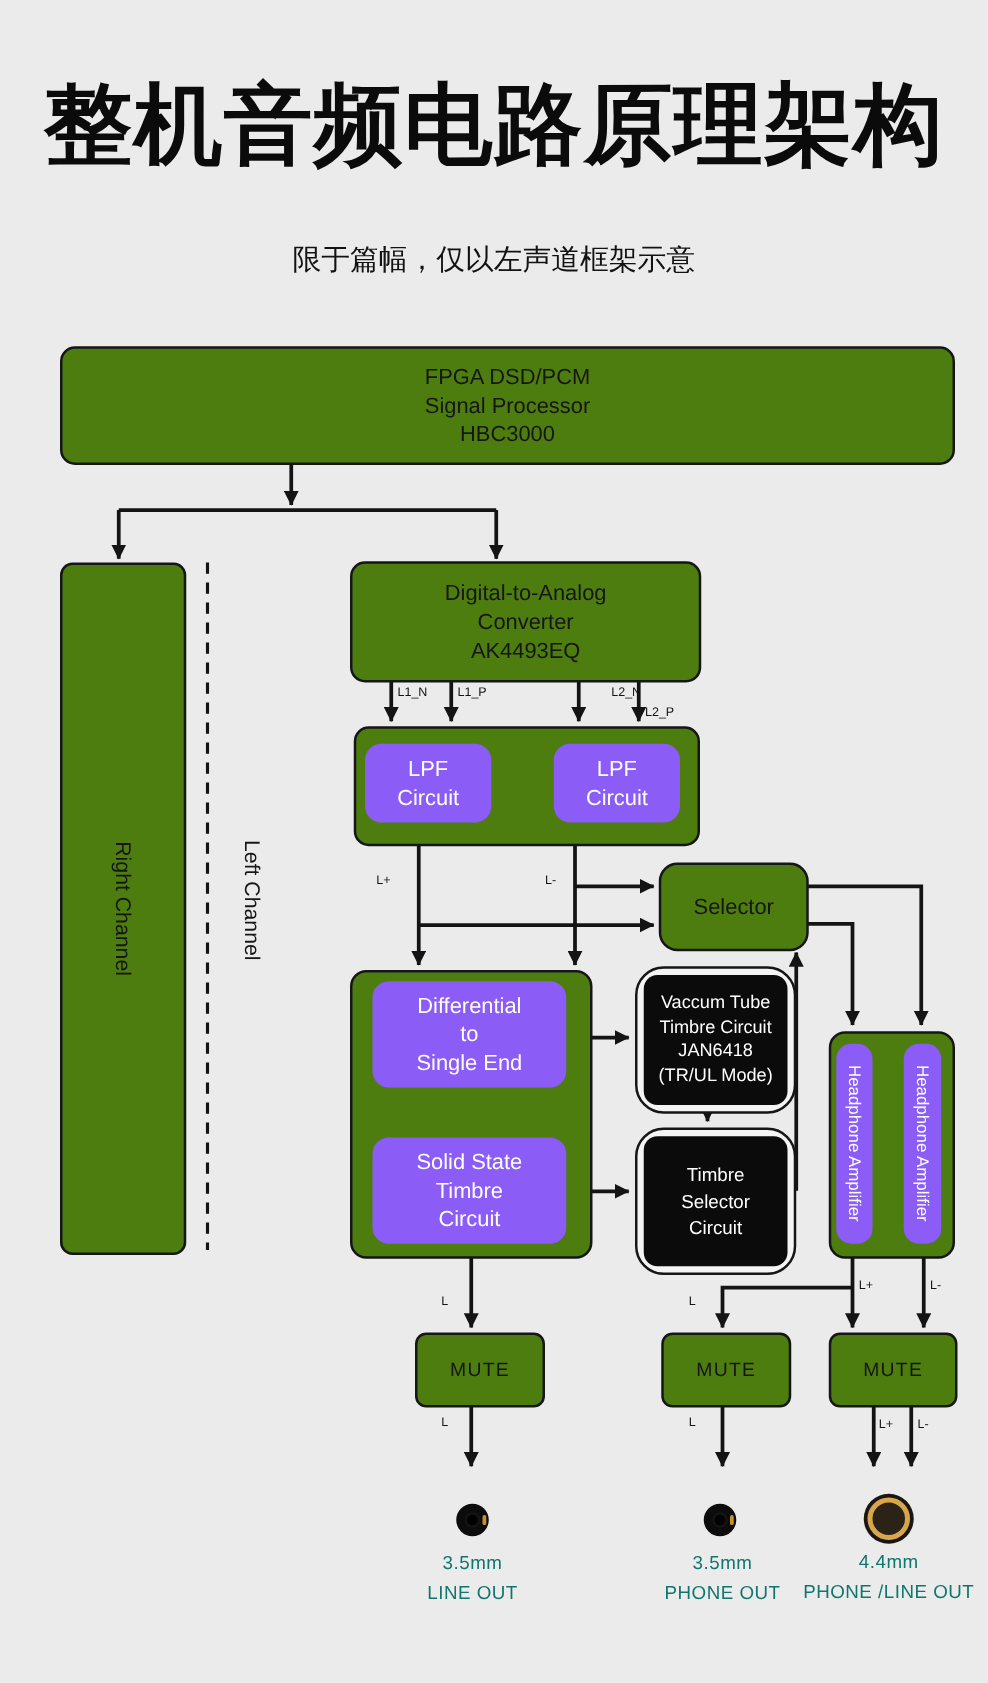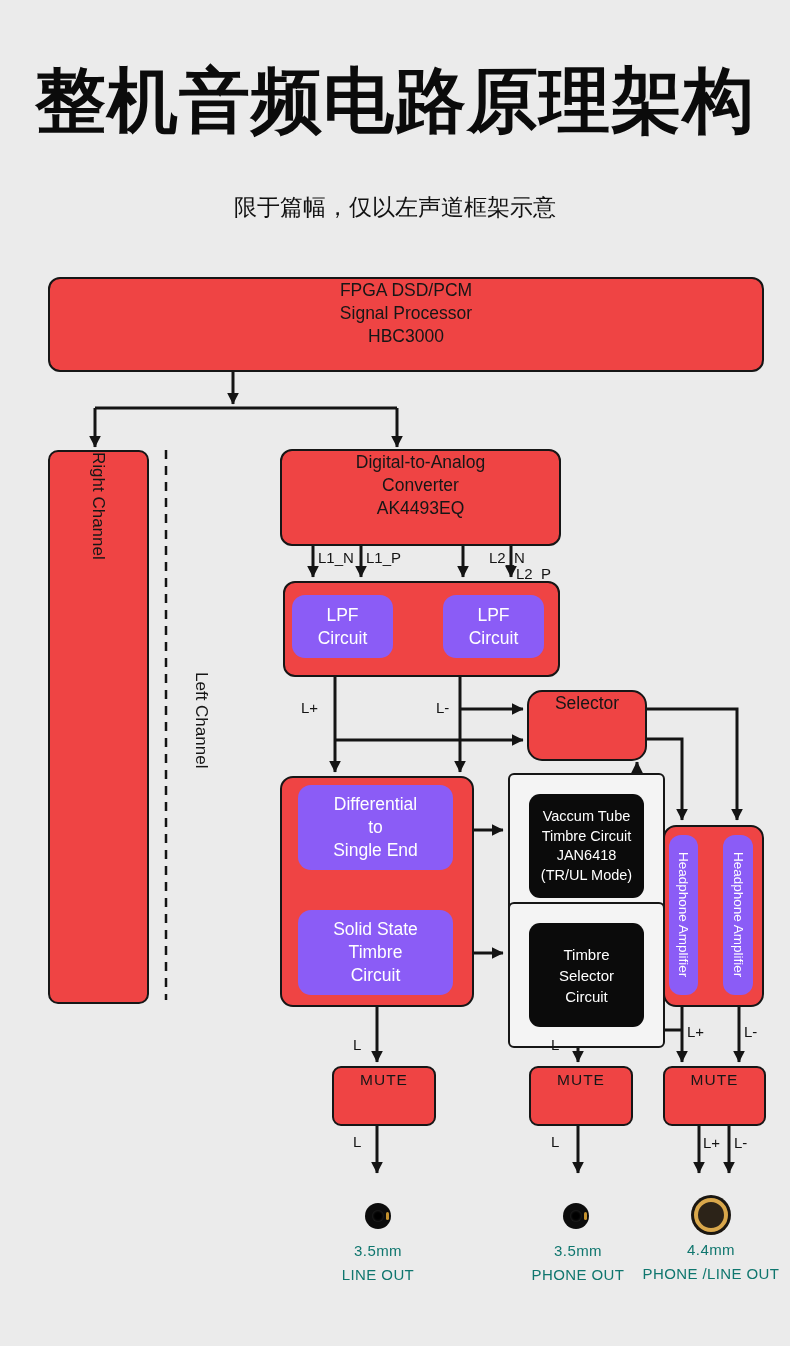--- a/index.html
+++ b/index.html
@@ -3,33 +3,33 @@
 <meta charset="utf-8">
 <style>
   html,body{margin:0;padding:0;}
   body{background:#ebebeb;font-family:"Liberation Sans","DejaVu Sans",sans-serif;}
   #stage{position:relative;width:790px;height:1346px;background:#ebebeb;overflow:hidden;}
   #wires{position:absolute;left:0;top:0;width:790px;height:1346px;}
   .title{position:absolute;left:0;top:64px;width:790px;text-align:center;
          font-size:71px;font-weight:900;letter-spacing:1px;color:#0b0b0b;line-height:1.05;}
   .subtitle{position:absolute;left:0;top:192px;width:790px;text-align:center;
          font-size:23px;font-weight:500;color:#121212;}
-  .box{position:absolute;border:2.5px solid #161616;border-radius:12px;background:#ef4444;
-       display:flex;flex-direction:column;align-items:center;
+  .box{position:absolute;border:2.5px solid #161616;border-radius:12px;background:#4d7c0f;
+       display:flex;flex-direction:column;align-items:center;justify-content:center;
        color:#161616;font-size:17.5px;font-weight:500;line-height:23px;text-align:center;}
   .black{position:absolute;border-radius:13px;background:#8b5cf6;
        display:flex;flex-direction:column;align-items:center;justify-content:center;
        color:#ffffff;font-size:17.5px;font-weight:400;line-height:23px;text-align:center;}
-  .dbl{position:absolute;border:2.5px solid #161616;border-radius:6px;background:#f4f4f4;padding:19px;
+  .dbl{position:absolute;border:2.5px solid #161616;border-radius:23px;background:#f4f4f4;padding:5px;
        display:flex;}
   .dbl .inner{flex:1;border-radius:11px;background:#0b0b0b;
        display:flex;flex-direction:column;align-items:center;justify-content:center;
        color:#fff;text-align:center;}
   .vtext{writing-mode:vertical-rl;}
-  .lbl{position:absolute;font-size:15px;font-weight:500;color:#141414;white-space:nowrap;}
+  .lbl{position:absolute;font-size:10px;font-weight:500;color:#141414;white-space:nowrap;}
   .cap{position:absolute;font-size:15px;font-weight:500;letter-spacing:.4px;color:#0f766e;text-align:center;}
   .jack35{position:absolute;width:26px;height:26px;border-radius:50%;background:#0c0c0c;}
   .jack35 .hole{position:absolute;left:7px;top:7px;width:12px;height:12px;border-radius:50%;
        background:#000;box-shadow:inset 0 0 3px #3a3a3a;}
   .jack35 .glint{position:absolute;right:2px;top:9px;width:3px;height:8px;border-radius:2px;background:#c5922e;}
   .jack44{position:absolute;width:40px;height:40px;border-radius:50%;background:#1a1611;}
   .jack44 .ring{position:absolute;inset:3px;border-radius:50%;border:4px solid #d9a74b;background:#2c2318;}
   path.w{stroke:#141414;stroke-width:3;fill:none;}
   path.dash{stroke:#141414;stroke-width:2.5;fill:none;stroke-dasharray:9 7;}
 </style>

